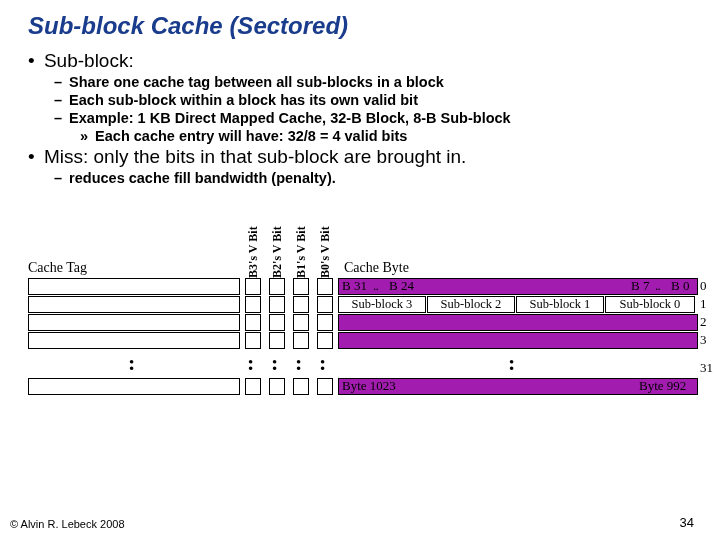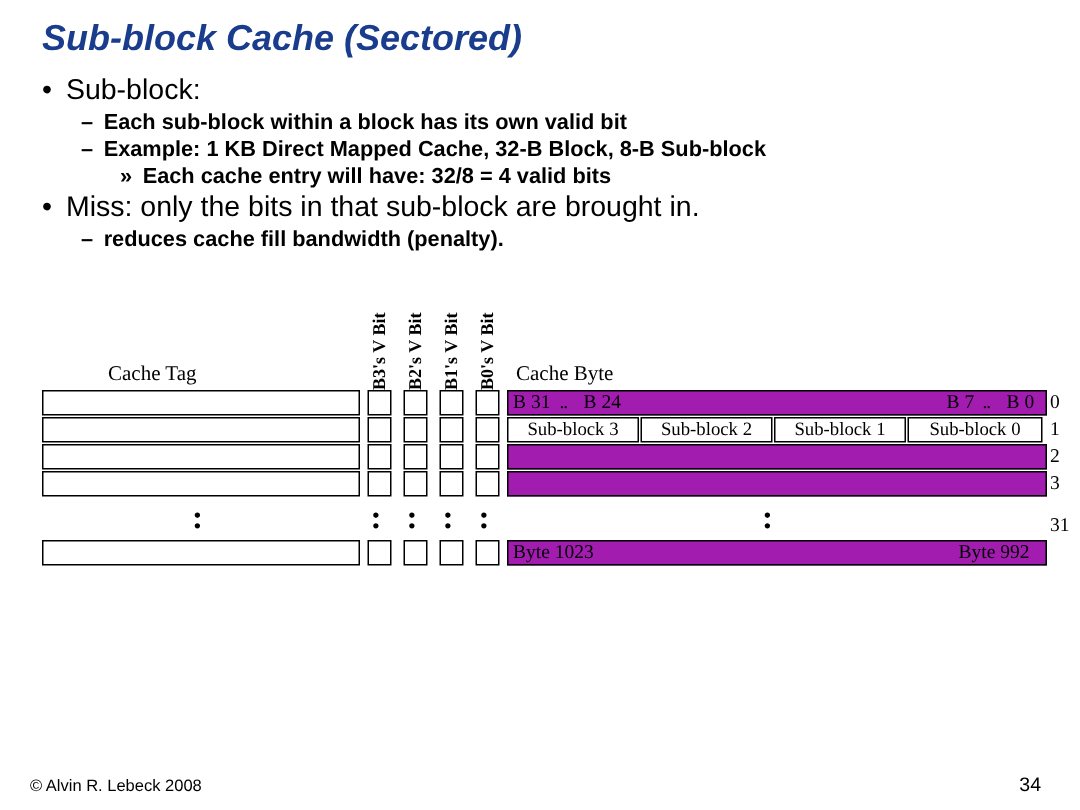--- a/index.html
+++ b/index.html
@@ -61,21 +61,20 @@
     position: relative;
     margin-top: 6px;
     height: 210px;
   }
   .cachetag-label {
     position: absolute;
     left: 0px;
     top: 68px;
     font-family: "Times New Roman", serif;
     font-size: 14px;
-    margin-left: 44px;
   }
   .cachedata-label {
     position: absolute;
     left: 316px;
     top: 68px;
     font-family: "Times New Roman", serif;
     font-size: 14px;
   }
   .vbit-col {
     position: absolute;
@@ -150,21 +149,21 @@
     font-size: 22px;
     letter-spacing: 0;
   }
   .dotdot {
     font-family: "Times New Roman", serif;
     font-size: 13px;
     letter-spacing: -2px;
   }
   .footer-left {
     position: absolute;
-    left: 20px;
+    left: 10px;
     bottom: 10px;
     font-size: 11px;
     font-family: Arial, sans-serif;
   }
   .footer-right {
     position: absolute;
     right: 26px;
     bottom: 10px;
     font-size: 13px;
     font-family: Arial, sans-serif;
@@ -176,20 +175,21 @@
   }
 </style>
 </head>
 <body>
 
 <div class="slide">
   <div class="title">Sub-block Cache (Sectored)</div>
 
   <div class="bullets">
     <div class="b1">Sub-block:</div>
+    <div class="b2">Share one cache tag between all sub-blocks in a block</div>
     <div class="b2">Each sub-block within a block has its own valid bit</div>
     <div class="b2">Example: 1 KB Direct Mapped Cache, 32-B Block, 8-B Sub-block</div>
     <div class="b3">Each cache entry will have: 32/8 = 4 valid bits</div>
     <div class="b1">Miss: only the bits in that sub-block are brought in.</div>
     <div class="b2">reduces cache fill bandwidth (penalty).</div>
   </div>
 
   <div class="diagram">
 
     <div class="cachetag-label">Cache Tag</div>

